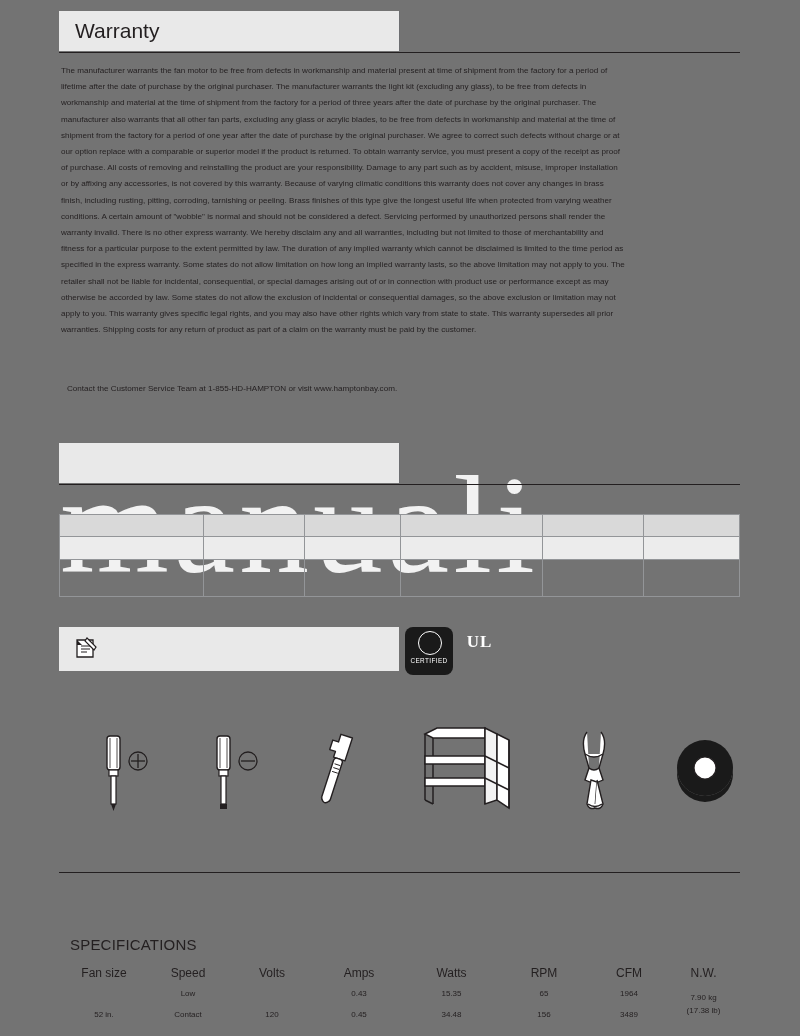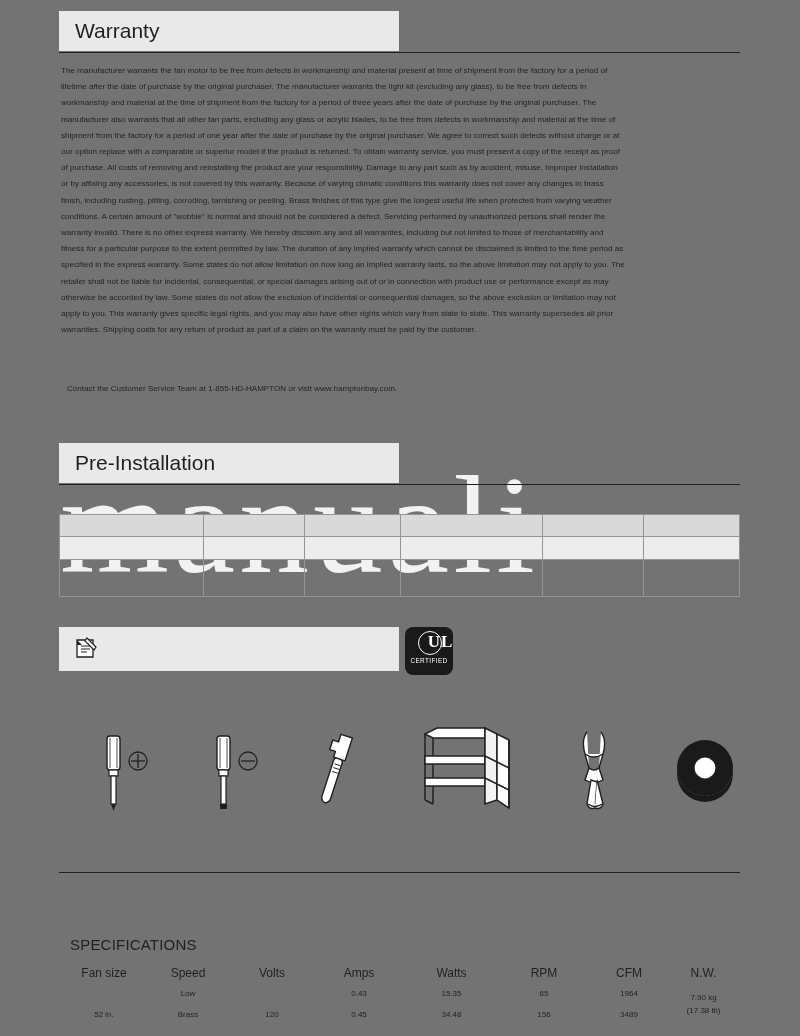--- a/index.html
+++ b/index.html
@@ -154,28 +154,29 @@
     top: 627px;
     width: 48px;
     height: 48px;
     background: #1a1a1a;
     border-radius: 8px;
     color: #ffffff;
     z-index: 3;
   }
   .ul-badge .ul-mark {
     position: absolute;
-    left: 0;
+    left: 16px;
     top: 5px;
     width: 71px;
     text-align: center;
     font-family: "Liberation Serif", serif;
     font-size: 17px;
     font-weight: bold;
     letter-spacing: 1px;
+    padding-left: 23px;
   }
   .ul-badge .ul-circle {
     position: absolute;
     left: 13px;
     top: 4px;
     width: 22px;
     height: 22px;
     border: 1.6px solid #ffffff;
     border-radius: 50%;
   }
@@ -263,21 +264,20 @@
     <div class="bar"></div>
     <div class="title">Warranty</div>
     <div class="rule"></div>
   </div>
 
   <div class="warranty-body">The manufacturer warrants the fan motor to be free from defects in workmanship and material present at time of shipment from the factory for a period of lifetime after the date of purchase by the original purchaser. The manufacturer warrants the light kit (excluding any glass), to be free from defects in workmanship and material at the time of shipment from the factory for a period of three years after the date of purchase by the original purchaser. The manufacturer also warrants that all other fan parts, excluding any glass or acrylic blades, to be free from defects in workmanship and material at the time of shipment from the factory for a period of one year after the date of purchase by the original purchaser. We agree to correct such defects without charge or at our option replace with a comparable or superior model if the product is returned. To obtain warranty service, you must present a copy of the receipt as proof of purchase. All costs of removing and reinstalling the product are your responsibility. Damage to any part such as by accident, misuse, improper installation or by affixing any accessories, is not covered by this warranty. Because of varying climatic conditions this warranty does not cover any changes in brass finish, including rusting, pitting, corroding, tarnishing or peeling. Brass finishes of this type give the longest useful life when protected from varying weather conditions. A certain amount of "wobble" is normal and should not be considered a defect. Servicing performed by unauthorized persons shall render the warranty invalid. There is no other express warranty. We hereby disclaim any and all warranties, including but not limited to those of merchantability and fitness for a particular purpose to the extent permitted by law. The duration of any implied warranty which cannot be disclaimed is limited to the time period as specified in the express warranty. Some states do not allow limitation on how long an implied warranty lasts, so the above limitation may not apply to you. The retailer shall not be liable for incidental, consequential, or special damages arising out of or in connection with product use or performance except as may otherwise be accorded by law. Some states do not allow the exclusion of incidental or consequential damages, so the above exclusion or limitation may not apply to you. This warranty gives specific legal rights, and you may also have other rights which vary from state to state. This warranty supersedes all prior warranties. Shipping costs for any return of product as part of a claim on the warranty must be paid by the customer.</div>
   <div class="warranty-contact">Contact the Customer Service Team at 1-855-HD-HAMPTON or visit www.hamptonbay.com.</div>
 
   <div class="section-head" id="preinstall-head">
     <div class="bar"></div>
-    <div class="title">Pre-Installation</div>
     <div class="rule"></div>
   </div>
 
   <table class="pi-table">
     <tbody>
         <tr class="head">
       <td style="width:144px"></td>
       <td style="width:102px"></td>
       <td style="width:96px"></td>
       <td style="width:142px"></td>
@@ -432,21 +432,21 @@
       <td>15.35</td>
       <td>65</td>
       <td>1964</td>
       <td class="nw-cell" rowspan="2">
         <div>7.90 kg</div>
         <div>(17.38 lb)</div>
       </td>
     </tr>
     <tr>
       <td>52 in.</td>
-      <td>Brass</td>
+      <td>Contact</td>
       <td>120</td>
       <td>0.45</td>
       <td>34.48</td>
       <td>156</td>
       <td>3489</td>
     </tr>
   </tbody>
     </table>
 
 </div>

